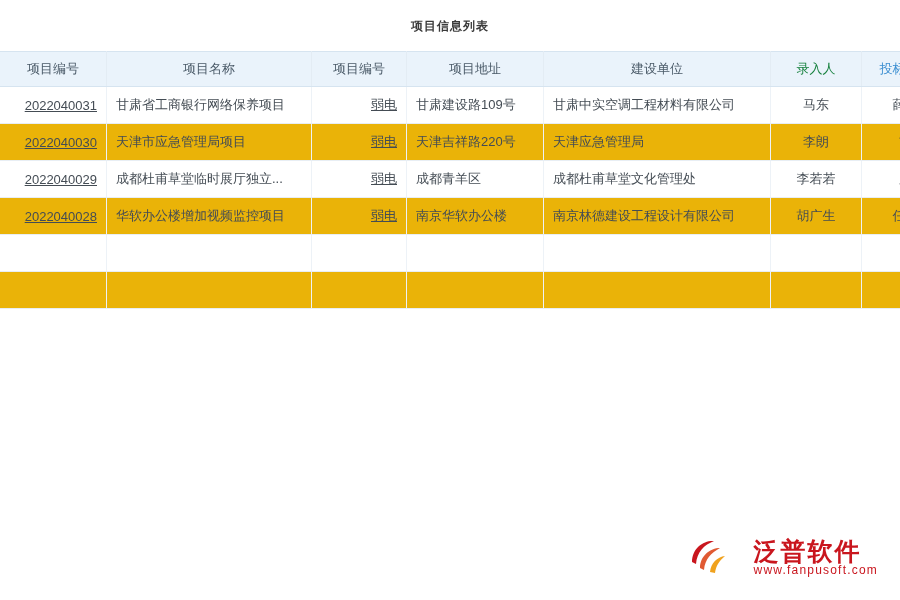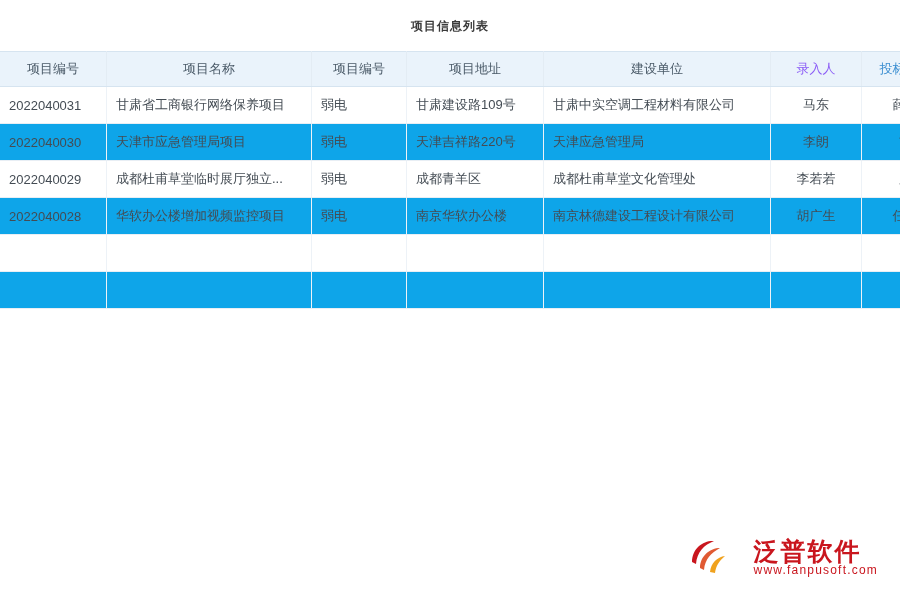--- a/index.html
+++ b/index.html
@@ -46,21 +46,21 @@
     border-right: 1px solid #e3ecf4;
     text-align: center;
     padding: 0 4px;
     white-space: nowrap;
     overflow: hidden;
   }
   table.grid thead th:last-child {
     border-right: none;
   }
   table.grid thead th.accent {
-    color: #8b5cf6;
+    color: #15803d;
     text-align: center;
   }
   table.grid thead th.link-head {
     color: #3d8fd1;
   }
 
   table.grid tbody td {
     height: 36px;
     border-bottom: 1px solid #e8eef4;
     border-right: 1px solid #edf2f7;
@@ -68,23 +68,23 @@
     color: #444c54;
     padding: 0 9px;
     white-space: nowrap;
     overflow: hidden;
     text-overflow: ellipsis;
   }
   table.grid tbody td:last-child {
     border-right: none;
   }
   table.grid tbody tr.alt td {
-    background: #0ea5e9;
-  }
-  td.c { text-align: left; }
+    background: #eab308;
+  }
+  td.c { text-align: right; text-decoration: underline; }
   td.l { text-align: left; }
   td.link { color: #3d8fd1; text-align: center; }
   td.link2 { color: #3d8fd1; text-align: center; }
 
   .col-0 { width: 98px; margin-top: 32px; }
   .col-1 { width: 196px; margin-top: 44px; }
   .col-2 { width: 86px; }
   .col-3 { width: 128px; }
   .col-4 { width: 218px; margin-top: 11px; }
   .col-5 { width: 82px; }

